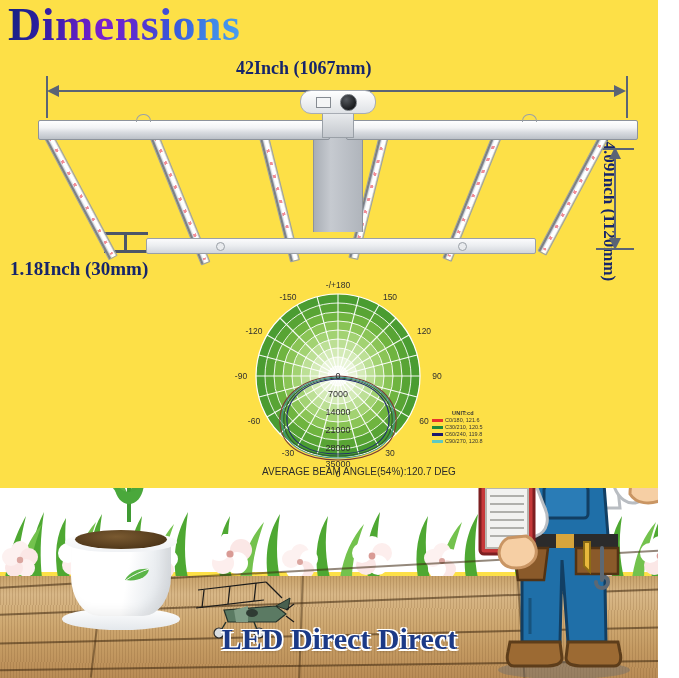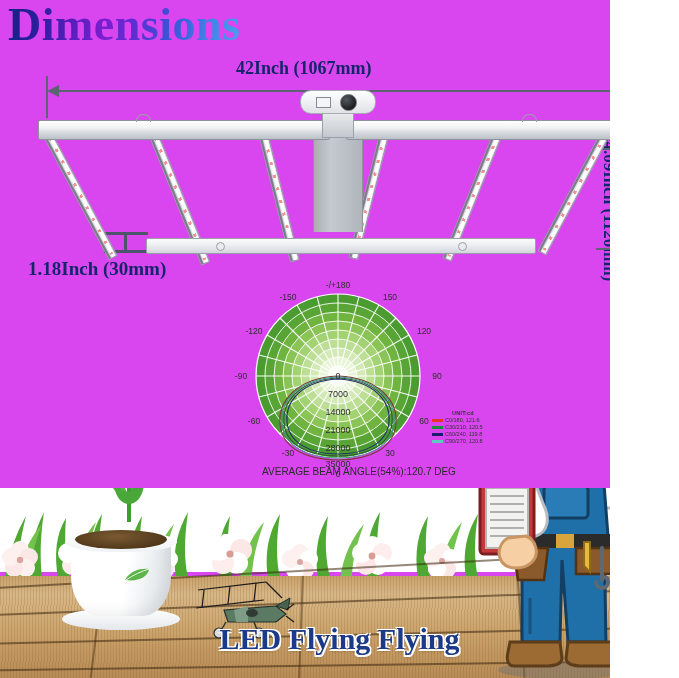--- a/index.html
+++ b/index.html
@@ -1,17 +1,17 @@
 <!DOCTYPE html>
 <html><head>
 <meta charset="utf-8">
 <style>
   html,body{margin:0;padding:0;background:#fff;}
   body{width:679px;height:678px;overflow:hidden;font-family:"Liberation Sans",sans-serif;}
-  #stage{position:relative;width:610px;height:678px;background:#d946ef;overflow:hidden;}
+  #stage{position:relative;width:658px;height:678px;background:#fde047;overflow:hidden;}
 
   
   #title{
     position:absolute;left:8px;top:-2px;
     font-family:"Liberation Serif",serif;
     font-weight:bold;font-size:46px;letter-spacing:.5px;
     background:linear-gradient(100deg,#14227e 0%,#2a1f9e 14%,#5a1fbe 30%,#7a1fcf 42%,#5b2fd0 55%,#3a55d8 70%,#3f86e8 86%,#4aa0ef 100%);
     -webkit-background-clip:text;background-clip:text;color:transparent;
     white-space:nowrap;
   }
@@ -19,21 +19,21 @@
   
   .dimtext{
     position:absolute;font-family:"Liberation Serif",serif;font-weight:bold;
     color:#16256b;white-space:nowrap;
   }
   #dim-width{left:236px;top:58px;font-size:18px;}
   #dim-height{
     left:619px;top:133px;font-size:17px;
     transform-origin:left top;transform:rotate(90deg);
   }
-  #dim-thick{left:10px;top:258px;font-size:19px;margin-left:18px;}
+  #dim-thick{left:10px;top:258px;font-size:19px;}
 
   
   .dline{position:absolute;background:#5a6475;}
   .tick-v{width:2px;}
   .rule-h{height:2px;}
   .rule-v{width:2px;}
   .arrow{position:absolute;width:0;height:0;}
   .arrow-l{border-top:6px solid transparent;border-bottom:6px solid transparent;border-right:12px solid #5a6475;}
   .arrow-r{border-top:6px solid transparent;border-bottom:6px solid transparent;border-left:12px solid #5a6475;}
   .arrow-u{border-left:6px solid transparent;border-right:6px solid transparent;border-bottom:12px solid #5a6475;}
@@ -607,15 +607,15 @@
 
       <path d="M84 92 C96 106 128 108 142 94 C132 100 98 100 84 92 Z" fill="#ffffff" stroke="#8c6a4a" stroke-width="2.5"></path>
 
       <path d="M50 62 C50 30 76 8 112 8 C150 8 174 32 174 62 C174 68 170 72 162 72 L62 72 C54 72 50 68 50 62 Z" fill="#1f6fa8" stroke="#113f62" stroke-width="3"></path>
       <path d="M86 10 C88 28 88 48 86 68" stroke="#3d8cc4" stroke-width="5" fill="none"></path>
       <path d="M112 8 C114 28 114 48 112 68" stroke="#3d8cc4" stroke-width="5" fill="none"></path>
       <path d="M60 58 C62 36 82 18 112 17 C106 14 96 14 88 16 C70 22 58 38 56 58 Z" fill="#4d9bd0" opacity=".8"></path>
       <path d="M150 40 C160 48 166 58 168 70 L176 70 C176 56 166 44 150 40 Z" fill="#16557f"></path>
     </svg>
 
-    <div id="brand">LED Flying Flying</div>
+    <div id="brand">LED Direct Direct</div>
   </div>
 </div>
 
 </body></html>

